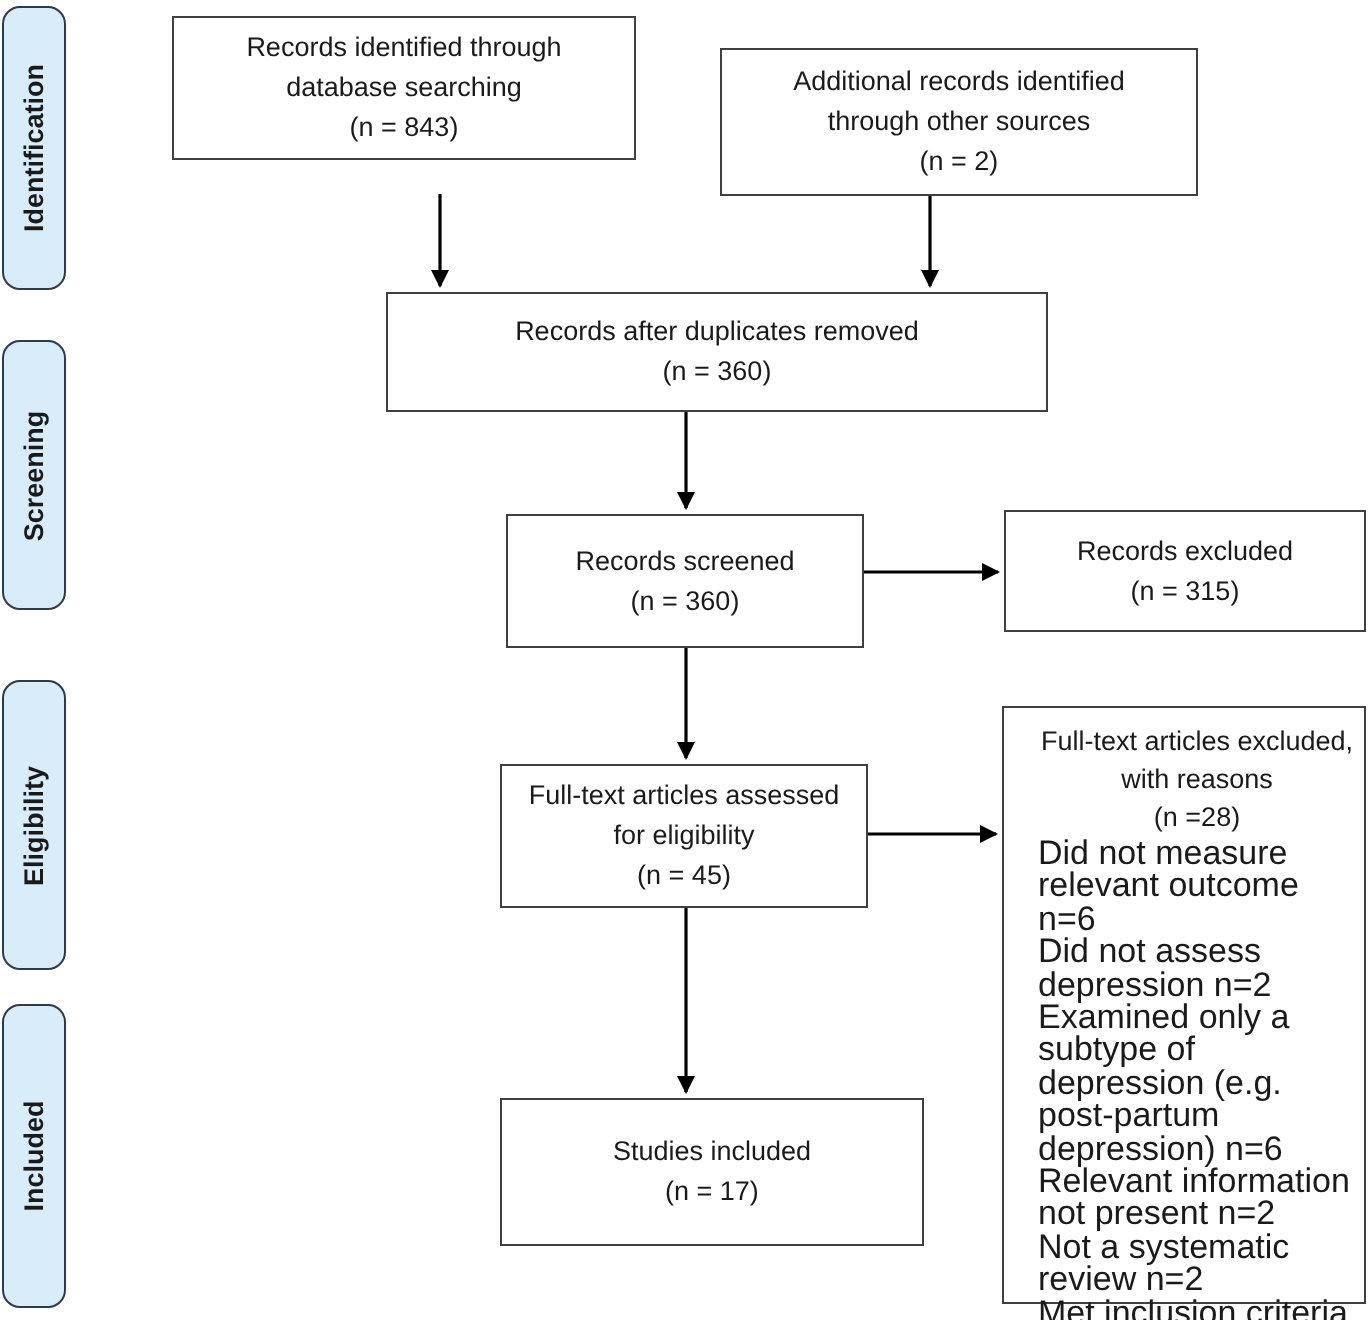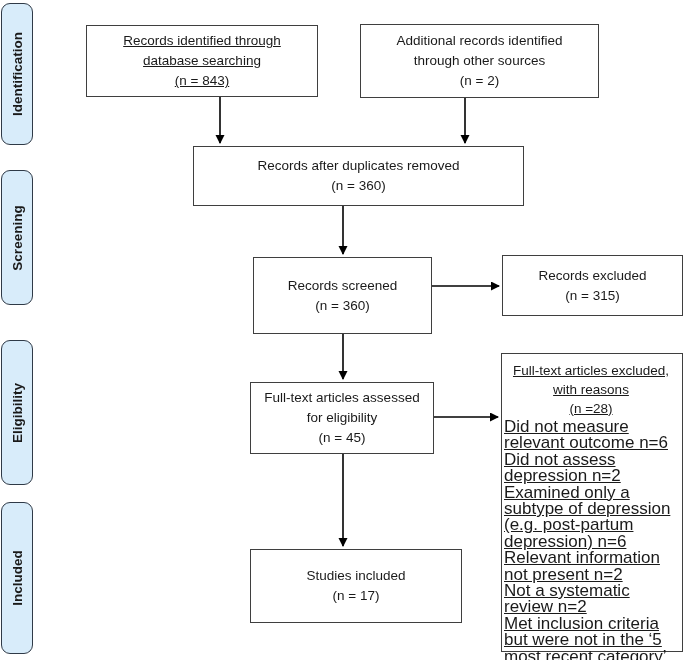--- a/index.html
+++ b/index.html
@@ -48,22 +48,21 @@
     white-space: pre-line;
     text-align: center;
     font-size: 13.5px;
     line-height: 20px;
   }
   .reasonsbox {
     position: absolute;
     background: #ffffff;
     border: 1.6px solid #3f3f3f;
     box-sizing: border-box;
-    padding: 7px 4px 0 2px;
-    text-decoration: underline;
+    padding: 7px 4px 0 17px;
   }
   .reasonsbox .heading {
     white-space: pre-line;
     text-align: center;
     font-size: 13.5px;
     line-height: 19px;
     margin-bottom: 1px;
   }
   .reasonsbox .reason {
     font-size: 17px;
@@ -97,38 +96,38 @@
   <div class="sidebox" style="left:1px; top:170px; height:135px;">
     <span class="vlabel">Screening</span>
   </div>
   <div class="sidebox" style="left:1px; top:340px; height:145px;">
     <span class="vlabel">Eligibility</span>
   </div>
   <div class="sidebox" style="left:1px; top:502px; height:152px;">
     <span class="vlabel">Included</span>
   </div>
 
-  <div class="fbox" style="left:86px; top:25px; width:232px; height:72px;text-decoration:underline;">
+  <div class="fbox" style="left:86px; top:8px; width:232px; height:72px;">
     <div class="txt">Records identified through
 database searching
 (n = 843)</div>
   </div>
 
   <div class="fbox" style="left:360px; top:24px; width:239px; height:74px;">
     <div class="txt">Additional records identified
 through other sources
 (n = 2)</div>
   </div>
 
   <div class="fbox" style="left:193px; top:146px; width:331px; height:60px;">
     <div class="txt">Records after duplicates removed
 (n = 360)</div>
   </div>
 
-  <div class="fbox" style="left:253px; top:257px; width:179px; height:77px;">
+  <div class="fbox" style="left:253px; top:257px; width:179px; height:67px;">
     <div class="txt">Records screened
 (n = 360)</div>
   </div>
 
   <div class="fbox" style="left:502px; top:255px; width:181px; height:61px;">
     <div class="txt">Records excluded
 (n = 315)</div>
   </div>
 
   <div class="fbox" style="left:250px; top:382px; width:184px; height:72px;">

